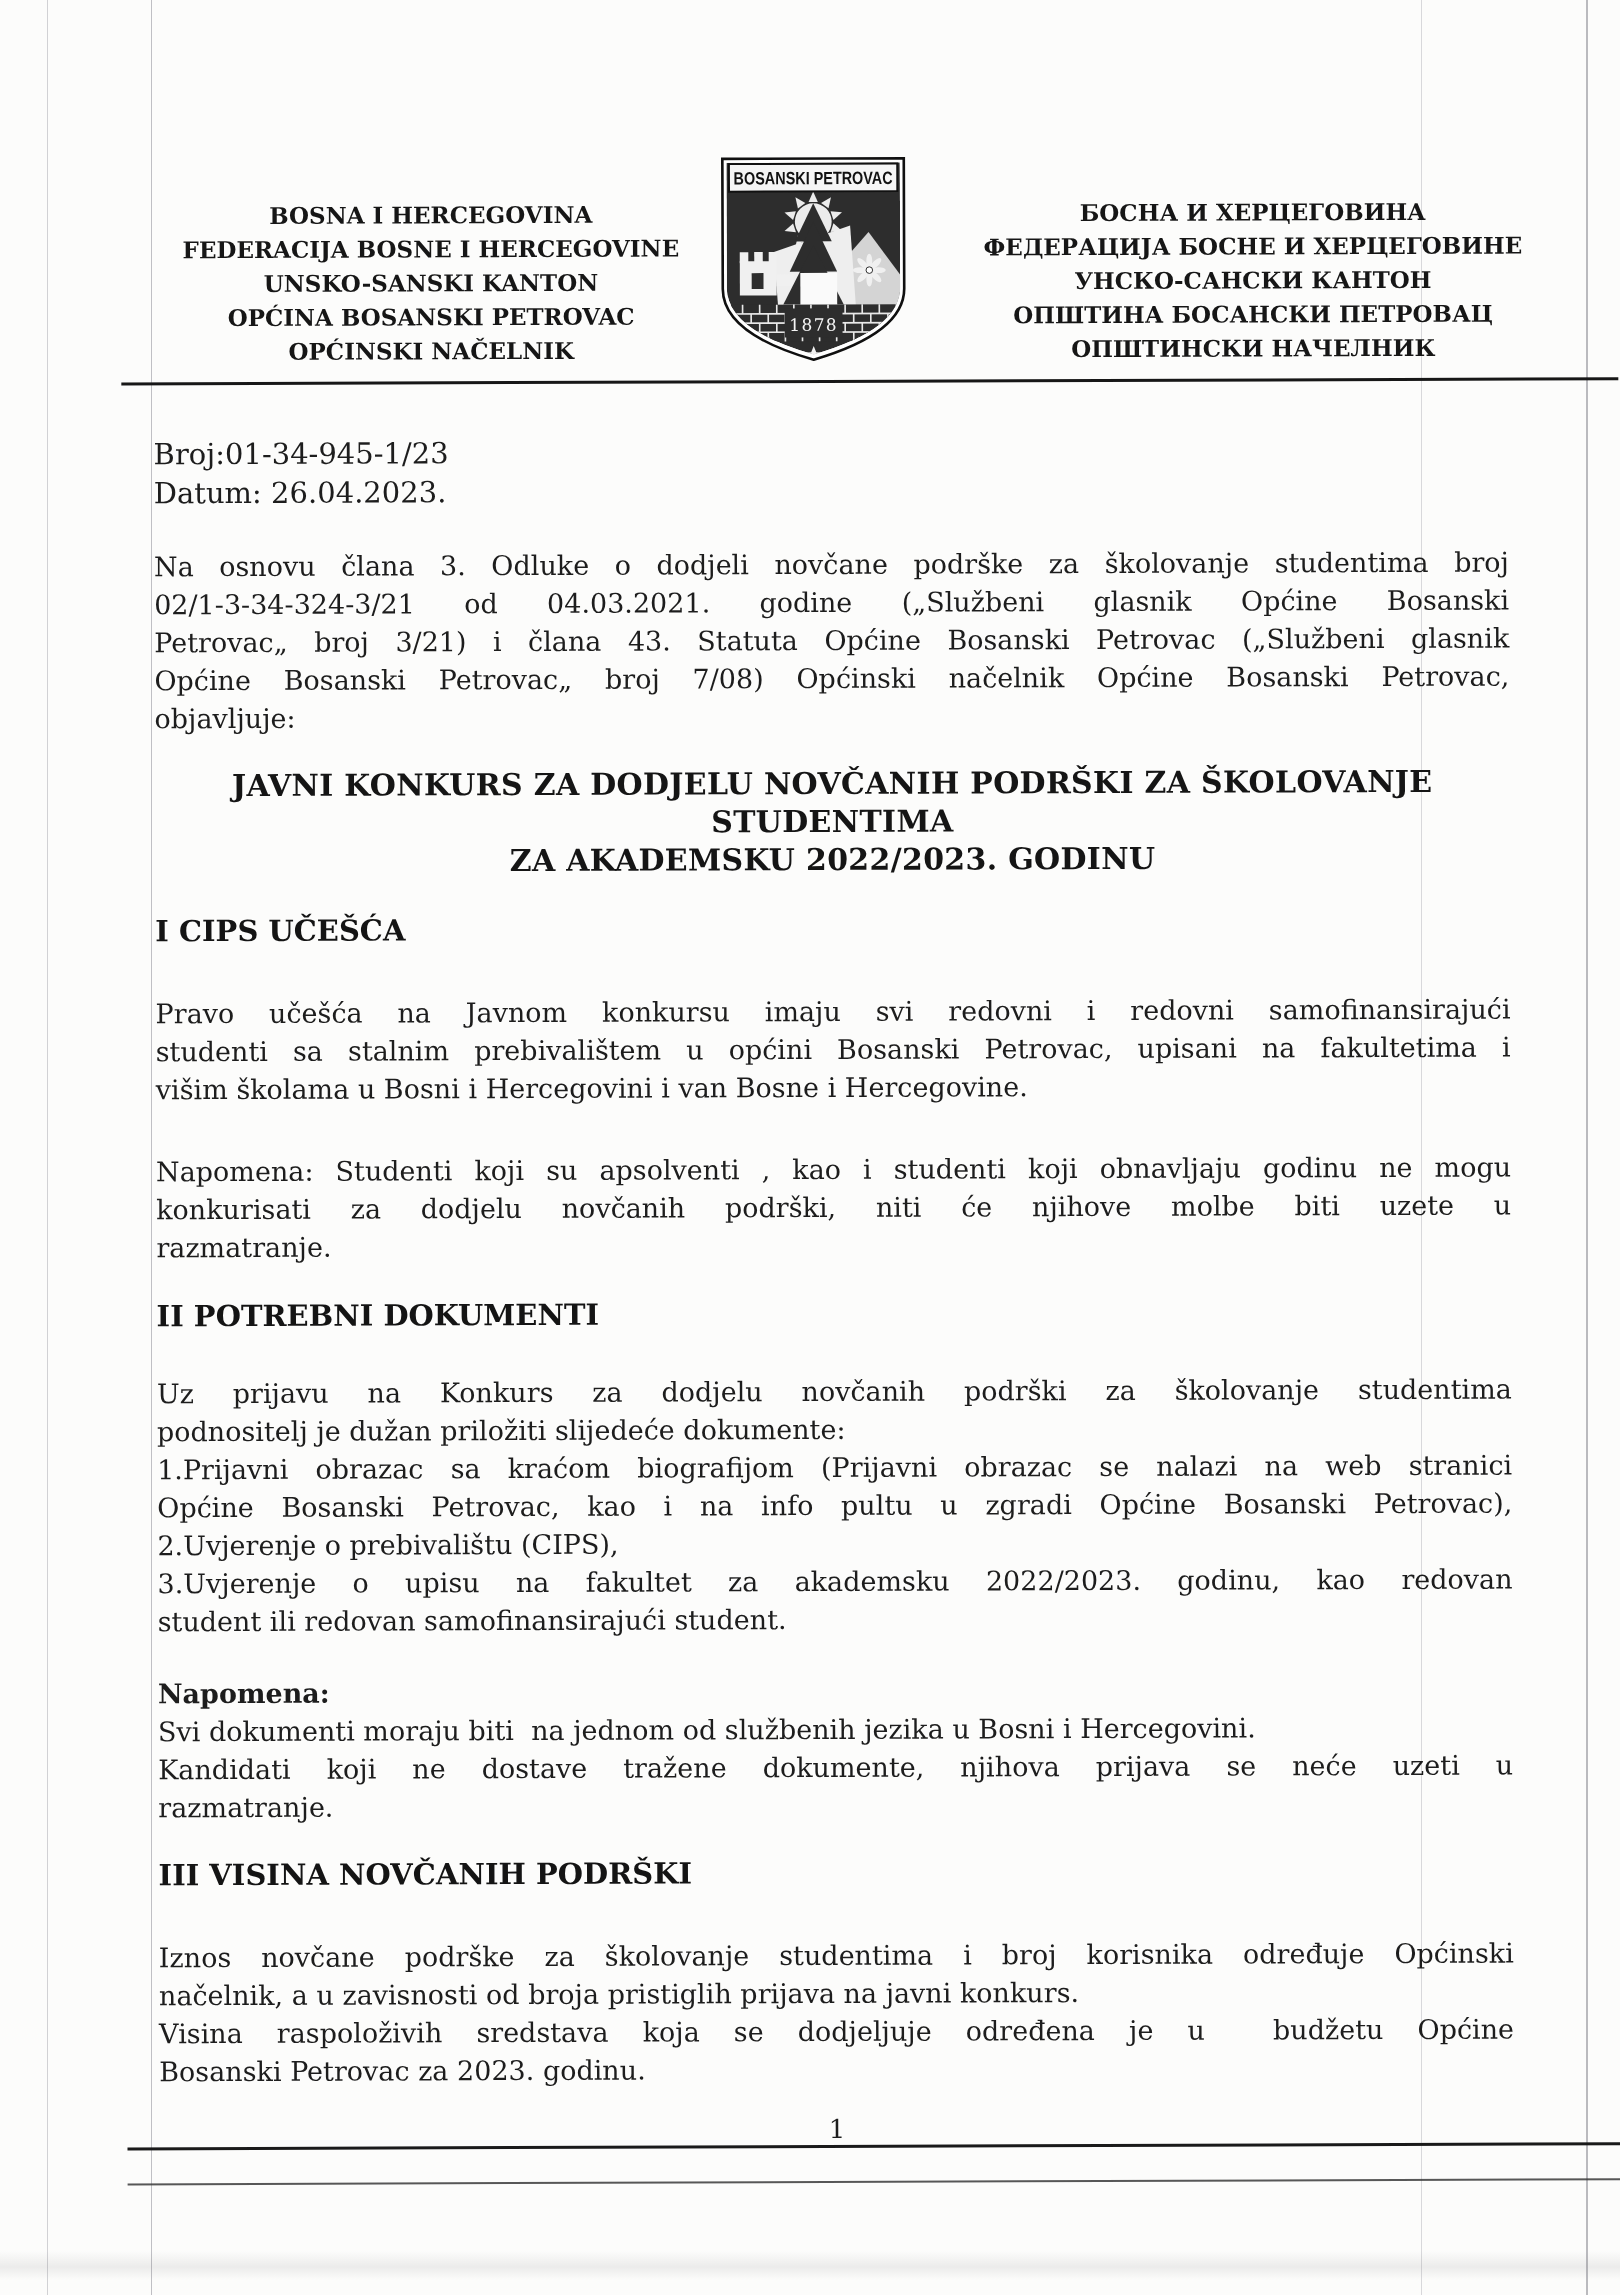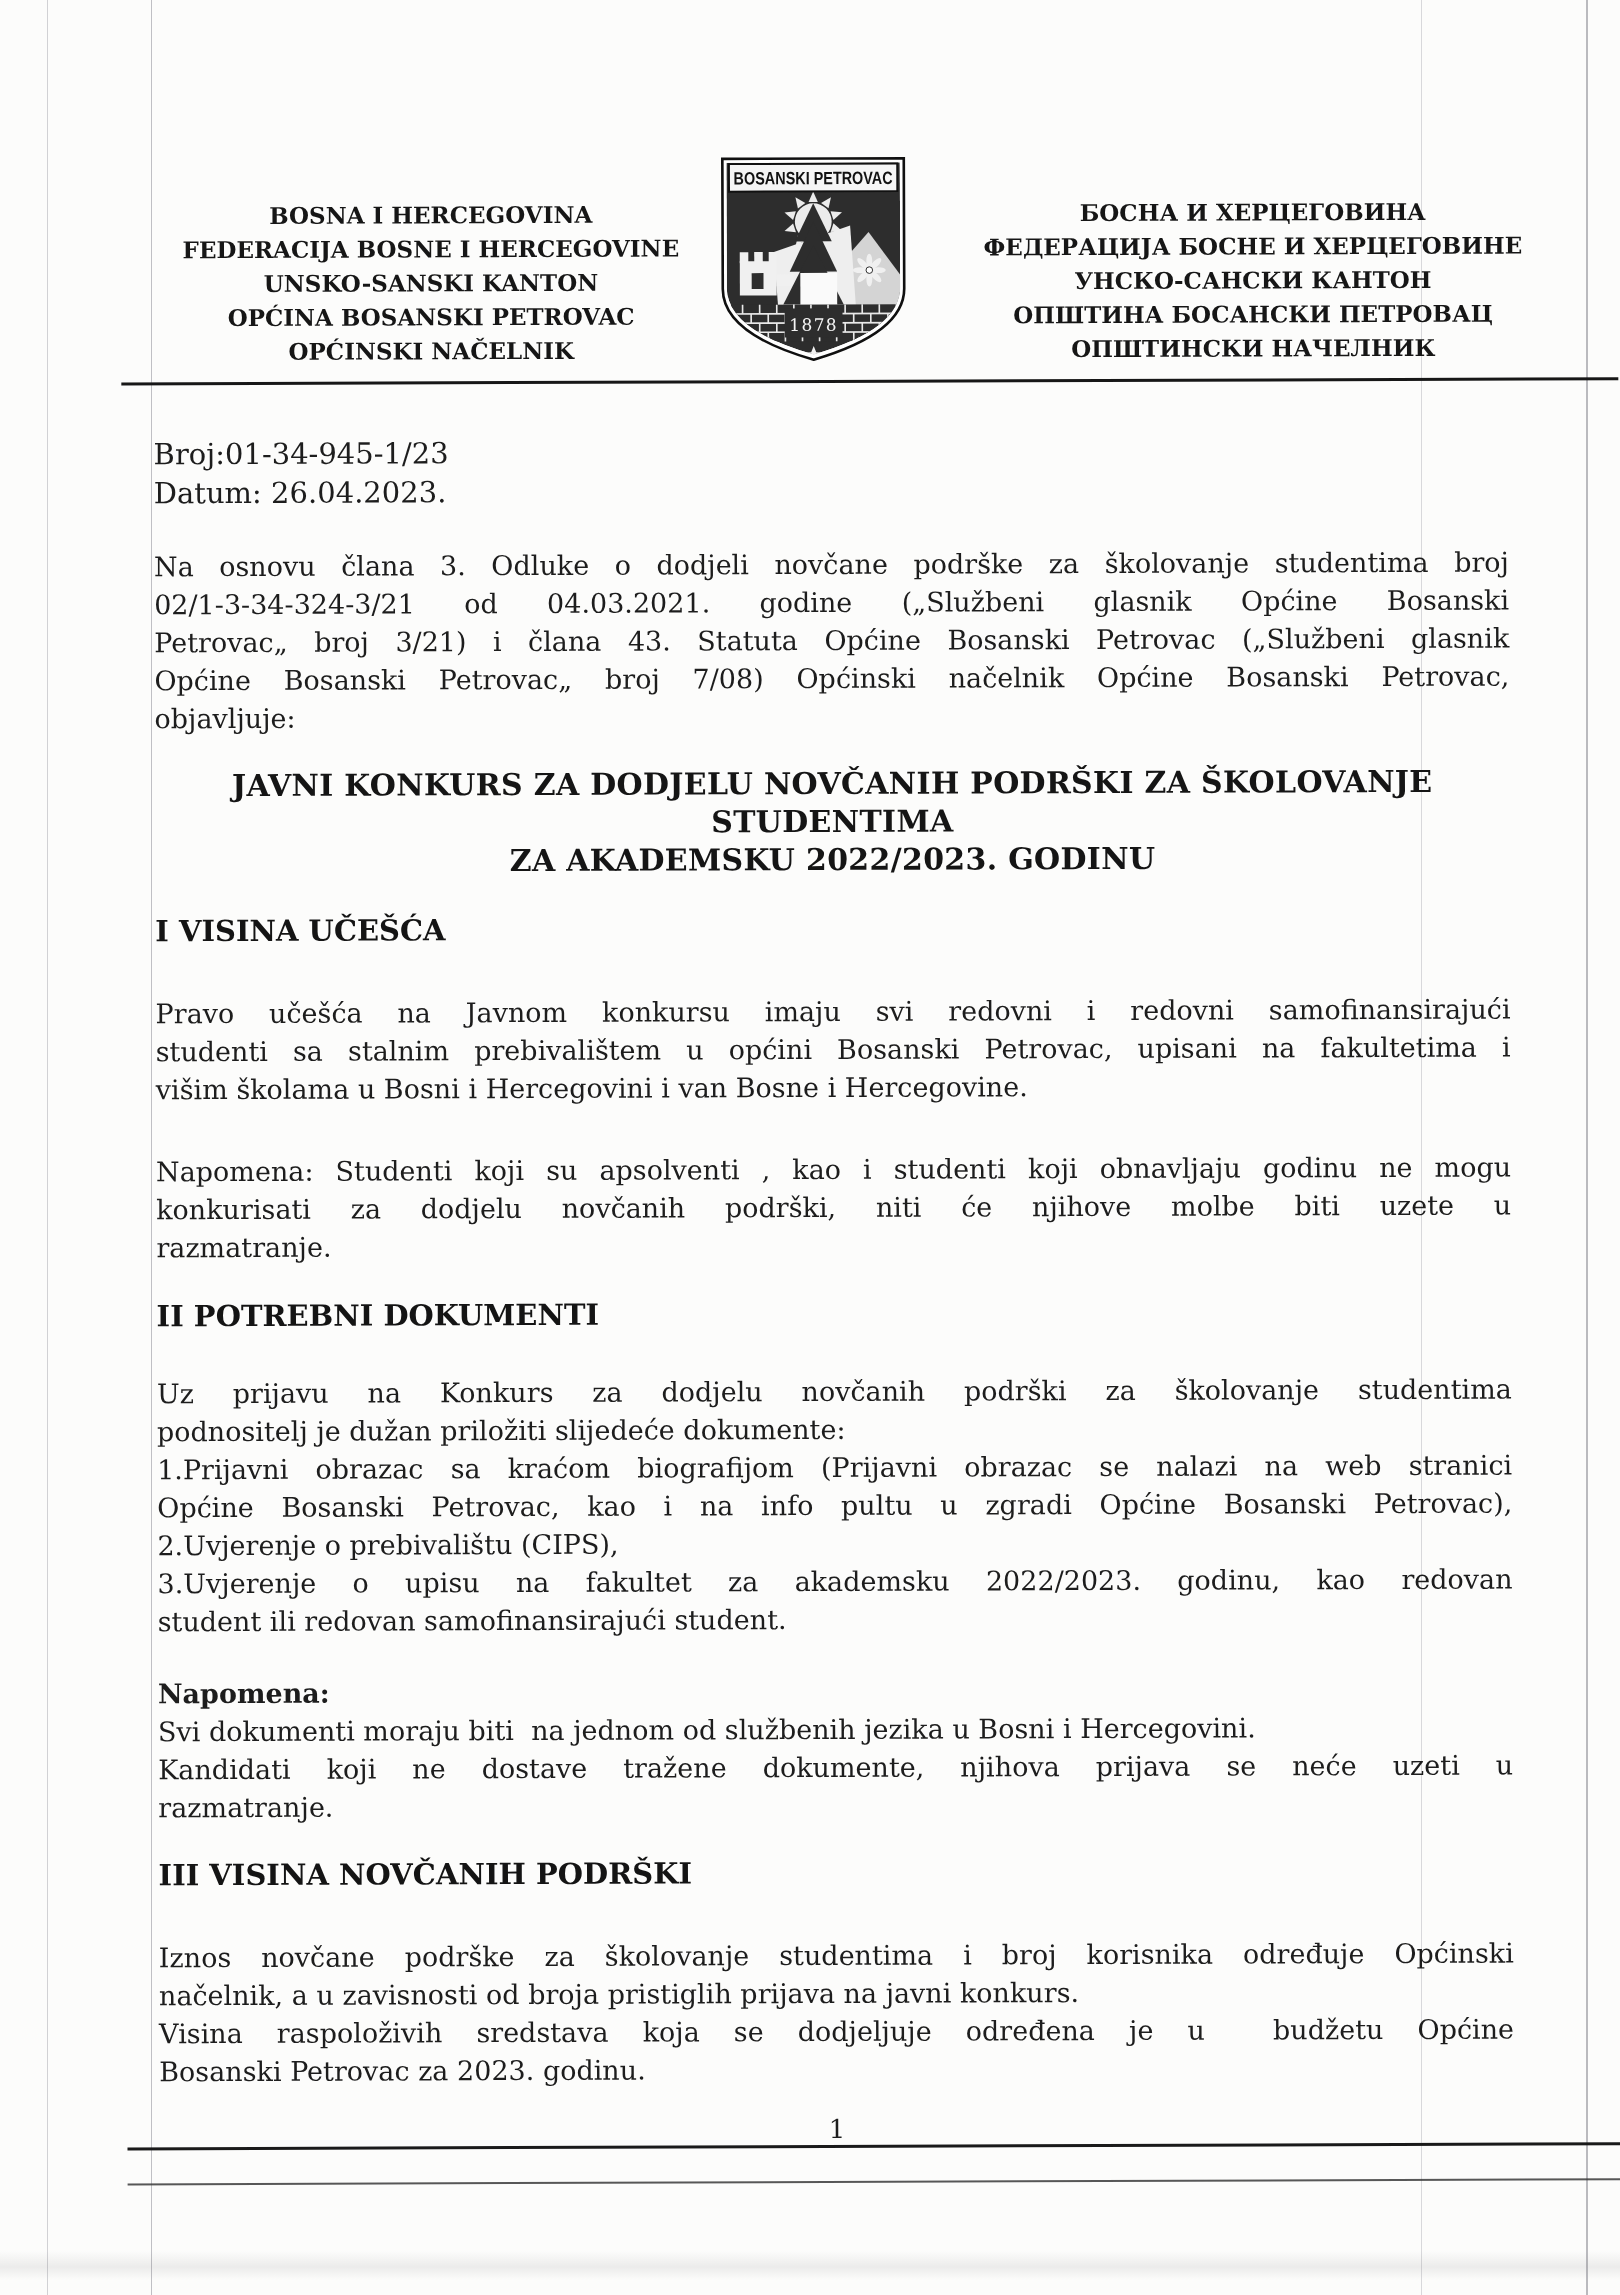--- a/index.html
+++ b/index.html
@@ -207,21 +207,21 @@
       <div class="ln jl">Općine Bosanski Petrovac„ broj 7/08) Općinski načelnik Općine Bosanski Petrovac,</div>
       <div class="ln">objavljuje:</div>
     </div>
 
     <div class="title">
       <div>JAVNI KONKURS ZA DODJELU NOVČANIH PODRŠKI ZA ŠKOLOVANJE</div>
       <div>STUDENTIMA</div>
       <div>ZA AKADEMSKU 2022/2023. GODINU</div>
     </div>
 
-    <div class="shead h1">I VISINA UČEŠĆA</div>
+    <div class="shead h1">I CIPS UČEŠĆA</div>
     <div class="para p1">
       <div class="ln jl">Pravo učešća na Javnom konkursu imaju svi redovni i redovni samofinansirajući</div>
       <div class="ln jl">studenti sa stalnim prebivalištem u općini Bosanski Petrovac, upisani na fakultetima i</div>
       <div class="ln">višim školama u Bosni i Hercegovini i van Bosne i Hercegovine.</div>
     </div>
     <div class="para p2">
       <div class="ln jl">Napomena: Studenti koji su apsolventi , kao i studenti koji obnavljaju godinu ne mogu</div>
       <div class="ln jl">konkurisati za dodjelu novčanih podrški, niti će njihove molbe biti uzete u</div>
       <div class="ln">razmatranje.</div>
     </div>

